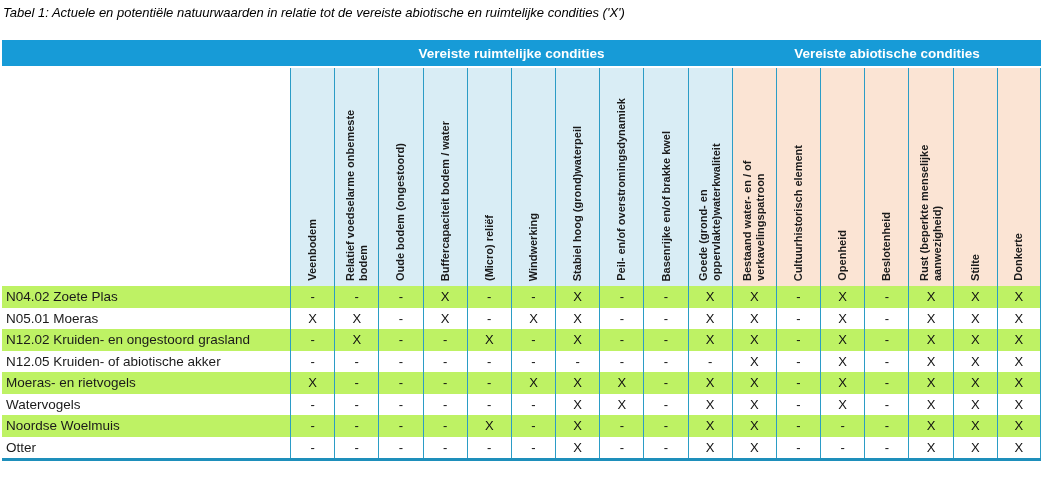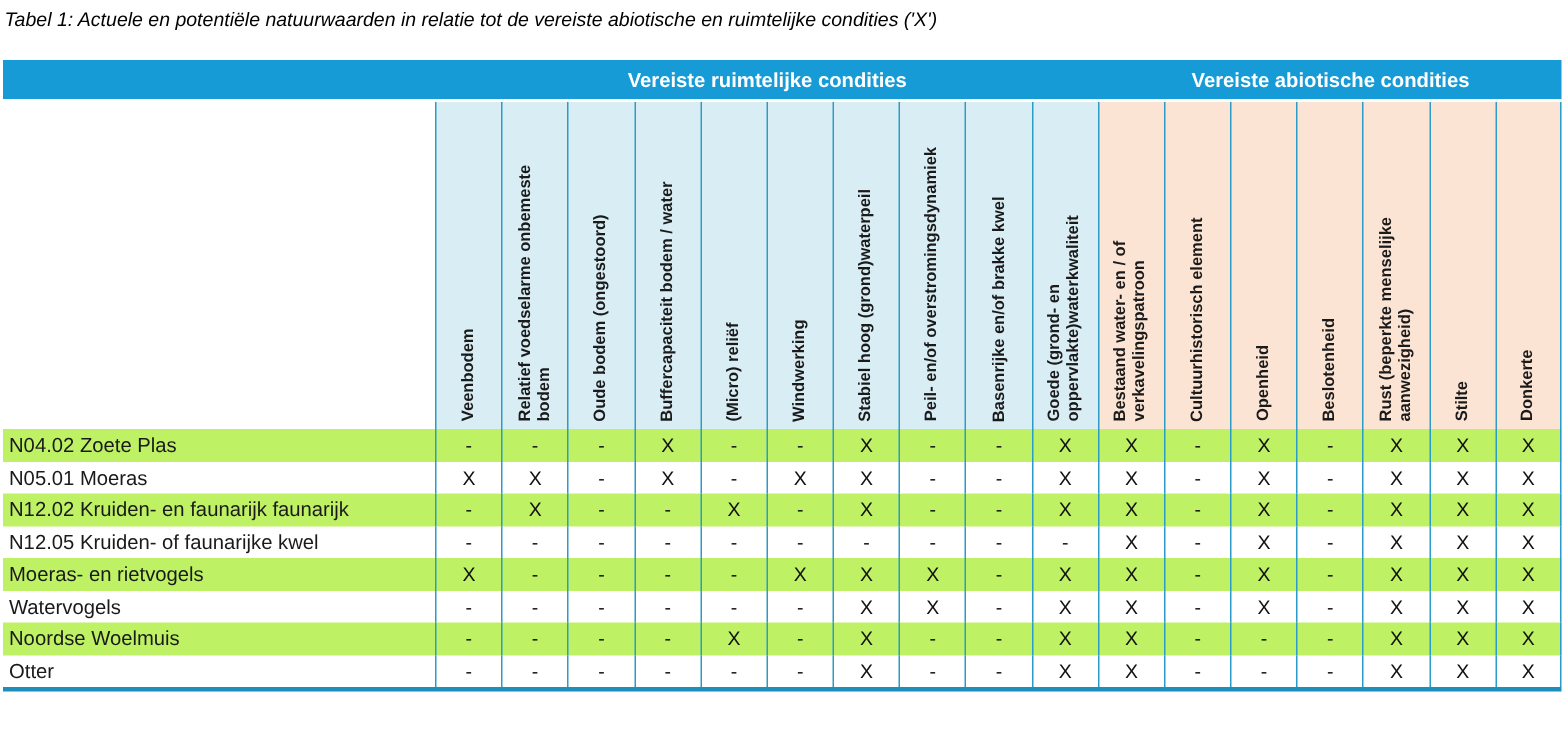--- a/index.html
+++ b/index.html
@@ -157,41 +157,41 @@
           <div class="vcell">X</div>
           <div class="vcell">X</div>
           <div class="vcell">-</div>
           <div class="vcell">X</div>
           <div class="vcell">-</div>
           <div class="vcell">X</div>
           <div class="vcell">X</div>
           <div class="vcell last">X</div>
         </div>
         <div class="data-row tint">
-          <div class="row-label">N12.02 Kruiden- en faunarijk faunarijk</div>
-          <div class="vcell">-</div>
-          <div class="vcell">X</div>
-          <div class="vcell">-</div>
-          <div class="vcell">-</div>
-          <div class="vcell">X</div>
-          <div class="vcell">-</div>
-          <div class="vcell">X</div>
-          <div class="vcell">-</div>
-          <div class="vcell">-</div>
-          <div class="vcell">X</div>
-          <div class="vcell">X</div>
-          <div class="vcell">-</div>
-          <div class="vcell">X</div>
-          <div class="vcell">-</div>
-          <div class="vcell">X</div>
-          <div class="vcell">X</div>
-          <div class="vcell last">X</div>
-        </div>
-        <div class="data-row">
-          <div class="row-label">N12.05 Kruiden- of faunarijke kwel</div>
+          <div class="row-label">N12.02 Kruiden- en ongestoord grasland</div>
+          <div class="vcell">-</div>
+          <div class="vcell">X</div>
+          <div class="vcell">-</div>
+          <div class="vcell">-</div>
+          <div class="vcell">X</div>
+          <div class="vcell">-</div>
+          <div class="vcell">X</div>
+          <div class="vcell">-</div>
+          <div class="vcell">-</div>
+          <div class="vcell">X</div>
+          <div class="vcell">X</div>
+          <div class="vcell">-</div>
+          <div class="vcell">X</div>
+          <div class="vcell">-</div>
+          <div class="vcell">X</div>
+          <div class="vcell">X</div>
+          <div class="vcell last">X</div>
+        </div>
+        <div class="data-row">
+          <div class="row-label">N12.05 Kruiden- of abiotische akker</div>
           <div class="vcell">-</div>
           <div class="vcell">-</div>
           <div class="vcell">-</div>
           <div class="vcell">-</div>
           <div class="vcell">-</div>
           <div class="vcell">-</div>
           <div class="vcell">-</div>
           <div class="vcell">-</div>
           <div class="vcell">-</div>
           <div class="vcell">-</div>

